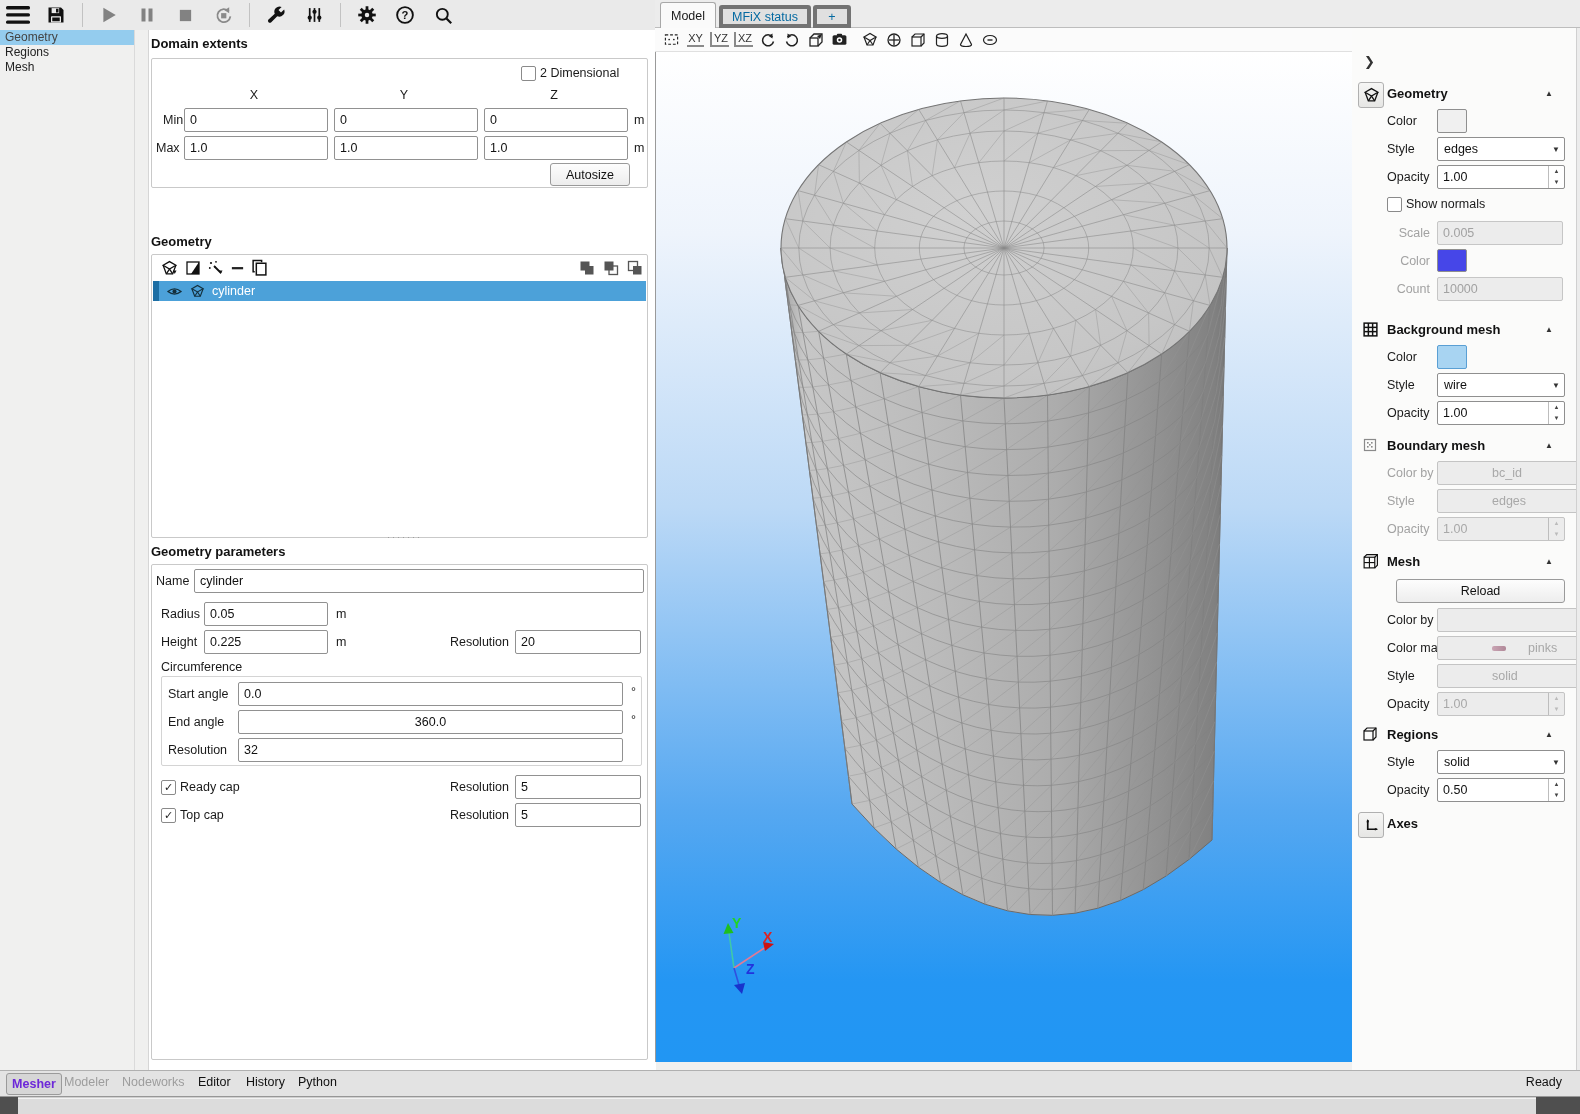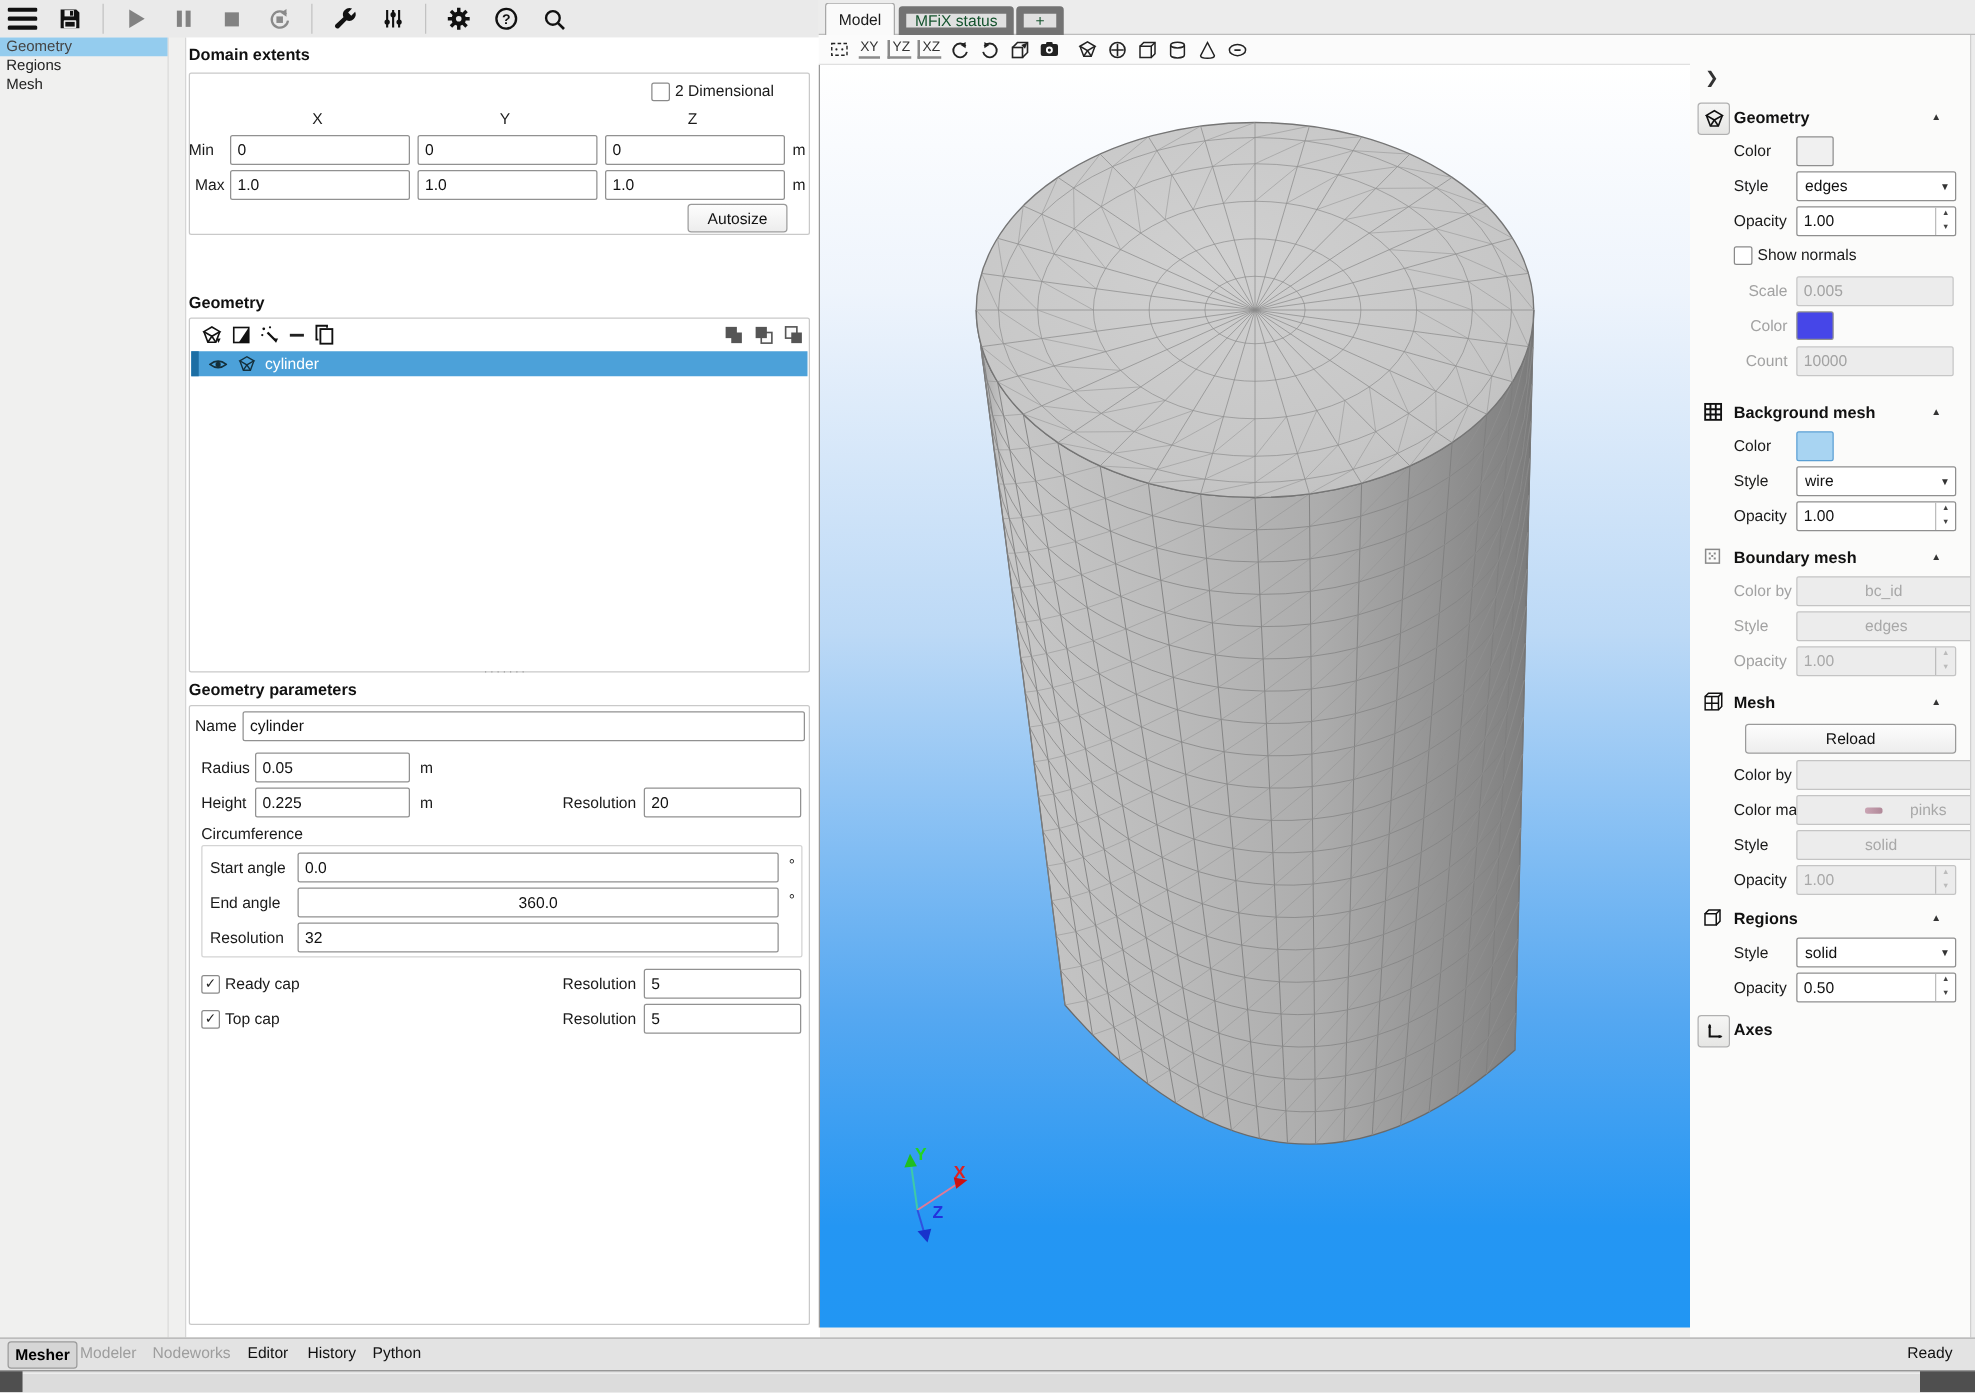--- a/index.html
+++ b/index.html
@@ -39,39 +39,39 @@
   .spin.dis input{color:#a8a8a8;}
   .spin.dis .sarr span{color:#bbb;}
   .swatch{position:absolute;border:1px solid #8f8f8f;border-radius:2px;}
   
   .glrow{position:absolute;background:#4ca1d9;display:flex;align-items:center;color:#fff;font-size:12.5px;}
   .glaccent{width:6px;align-self:stretch;background:#1c6ea4;margin-right:8px;}
   
   .tabstrip{position:absolute;left:655px;top:0;width:925px;height:28px;background:#ececec;border-bottom:1px solid #bdbdbd;box-sizing:border-box;}
   .tab{position:absolute;display:flex;align-items:center;justify-content:center;font-size:12.5px;box-sizing:border-box;}
   .tab.active{background:#fafafa;border:1px solid #a8a8a8;border-bottom:none;border-radius:3px 3px 0 0;}
-  .tab.inactive{background:#e0e0e0;border:6px solid #737373;border-radius:3px 3px 0 0;color:#14532d;text-align:right;}
+  .tab.inactive{background:#e0e0e0;border:4px solid #737373;border-radius:3px 3px 0 0;color:#0369a1;text-align:right;}
   
   .vtoolbar{position:absolute;left:655px;top:28px;width:697px;height:24px;background:#fbfbfb;display:flex;align-items:center;gap:5px;padding-left:7px;box-sizing:border-box;border-bottom:1px solid #e0e0e0;}
   .vic{width:19px;height:18px;display:flex;align-items:center;justify-content:center;color:#222;}
   .axbtn{font-size:11px;color:#333;border-bottom:2px solid #8a8a8a;padding:0 1px;line-height:13px;}
   .axbtn.lb{border-left:2px solid #8a8a8a;padding-left:2px;}
   .canvas{position:absolute;left:655px;top:52px;width:697px;height:1010px;border-left:1px solid #9a9a9a;box-sizing:border-box;
           background:linear-gradient(#ffffff 0%,#eef4fc 18%,#bcd9f6 45%,#56a8f1 75%,#2496f3 92%,#2196f3 100%);}
   
   .rpanel{position:absolute;left:1352px;top:28px;width:228px;height:1042px;background:#fbfbfa;}
   .rscroll{position:absolute;left:1576px;top:28px;width:4px;height:1042px;background:#ececec;border-left:1px solid #d0d0d0;box-sizing:border-box;}
   .hbtn{position:absolute;border:1px solid #b0b0b0;border-radius:3px;background:linear-gradient(#f6f6f5,#e6e6e4);display:flex;align-items:center;justify-content:center;}
   .htitle{position:absolute;font-size:13px;font-weight:bold;color:#111;white-space:nowrap;}
   .harrow{position:absolute;font-size:8px;color:#333;}
   .chev{position:absolute;font-size:13px;font-weight:bold;color:#333;}
   
   .statusbar{position:absolute;left:0;top:1070px;width:1580px;height:26px;background:#e3e3e3;border-top:1px solid #b0b0b0;box-sizing:border-box;}
   .mode{position:absolute;top:4px;font-size:12.5px;font-weight:500;}
-  .mesherbtn{position:absolute;left:6px;top:2px;width:54px;height:20px;border:1px solid #9a9a9a;border-radius:3px;background:#d6d6d6;display:flex;align-items:center;justify-content:center;color:#000000;font-weight:bold;font-size:12.5px;}
+  .mesherbtn{position:absolute;left:6px;top:2px;width:54px;height:20px;border:1px solid #9a9a9a;border-radius:3px;background:#d6d6d6;display:flex;align-items:center;justify-content:center;color:#6d28d9;font-weight:bold;font-size:12.5px;}
   .bstrip{position:absolute;left:0;top:1096px;width:1580px;height:18px;background:#cfcfcf;border-top:1px solid #979797;box-sizing:border-box;}
   .bcapL{position:absolute;left:0;top:1097px;width:18px;height:17px;background:#4f4f4f;}
   .bcapR{position:absolute;left:1536px;top:1097px;width:44px;height:17px;background:#4f4f4f;}
   .binner{position:absolute;left:18px;top:1098px;width:1518px;height:16px;background:#dcdcdc;border-top:1px solid #f2f2f2;}
   .dots{position:absolute;color:#999;font-size:9px;letter-spacing:2px;}
   svg text{font-family:"Liberation Sans","DejaVu Sans",sans-serif;}
 </style>
 </head>
 <body>
 
@@ -322,21 +322,21 @@
 
   <div class="ppanel">
 
     <div class="gtitle" style="left:2px;top:6px;">Domain extents</div>
     <div class="frame" style="left:2px;top:28px;width:497px;height:130px;"></div>
     <span class="cb" style="left:372px;top:36px;"></span>
     <span class="lbl" style="left:391px;top:36px;">2 Dimensional</span>
     <span class="lbl" style="left:75px;top:58px;width:60px;text-align:center;">X</span>
     <span class="lbl" style="left:225px;top:58px;width:60px;text-align:center;">Y</span>
     <span class="lbl" style="left:375px;top:58px;width:60px;text-align:center;">Z</span>
-    <span class="lbl" style="left:2px;top:83px;">Min</span>
+    <span class="lbl" style="left:14px;top:83px;">Min</span>
     <input class="tin" style="left: 35px; top: 78px; width: 132px;" value="0">
     <input class="tin" style="left: 185px; top: 78px; width: 132px;" value="0">
     <input class="tin" style="left: 335px; top: 78px; width: 132px;" value="0">
     <span class="lbl" style="left:485px;top:83px;">m</span>
     <span class="lbl" style="left:7px;top:111px;">Max</span>
     <input class="tin" style="left: 35px; top: 106px; width: 132px;" value="1.0">
     <input class="tin" style="left: 185px; top: 106px; width: 132px;" value="1.0">
     <input class="tin" style="left: 335px; top: 106px; width: 132px;" value="1.0">
     <span class="lbl" style="left:485px;top:111px;">m</span>
     <div class="btn" style="left:401px;top:133px;width:78px;height:21px;">Autosize</div>

